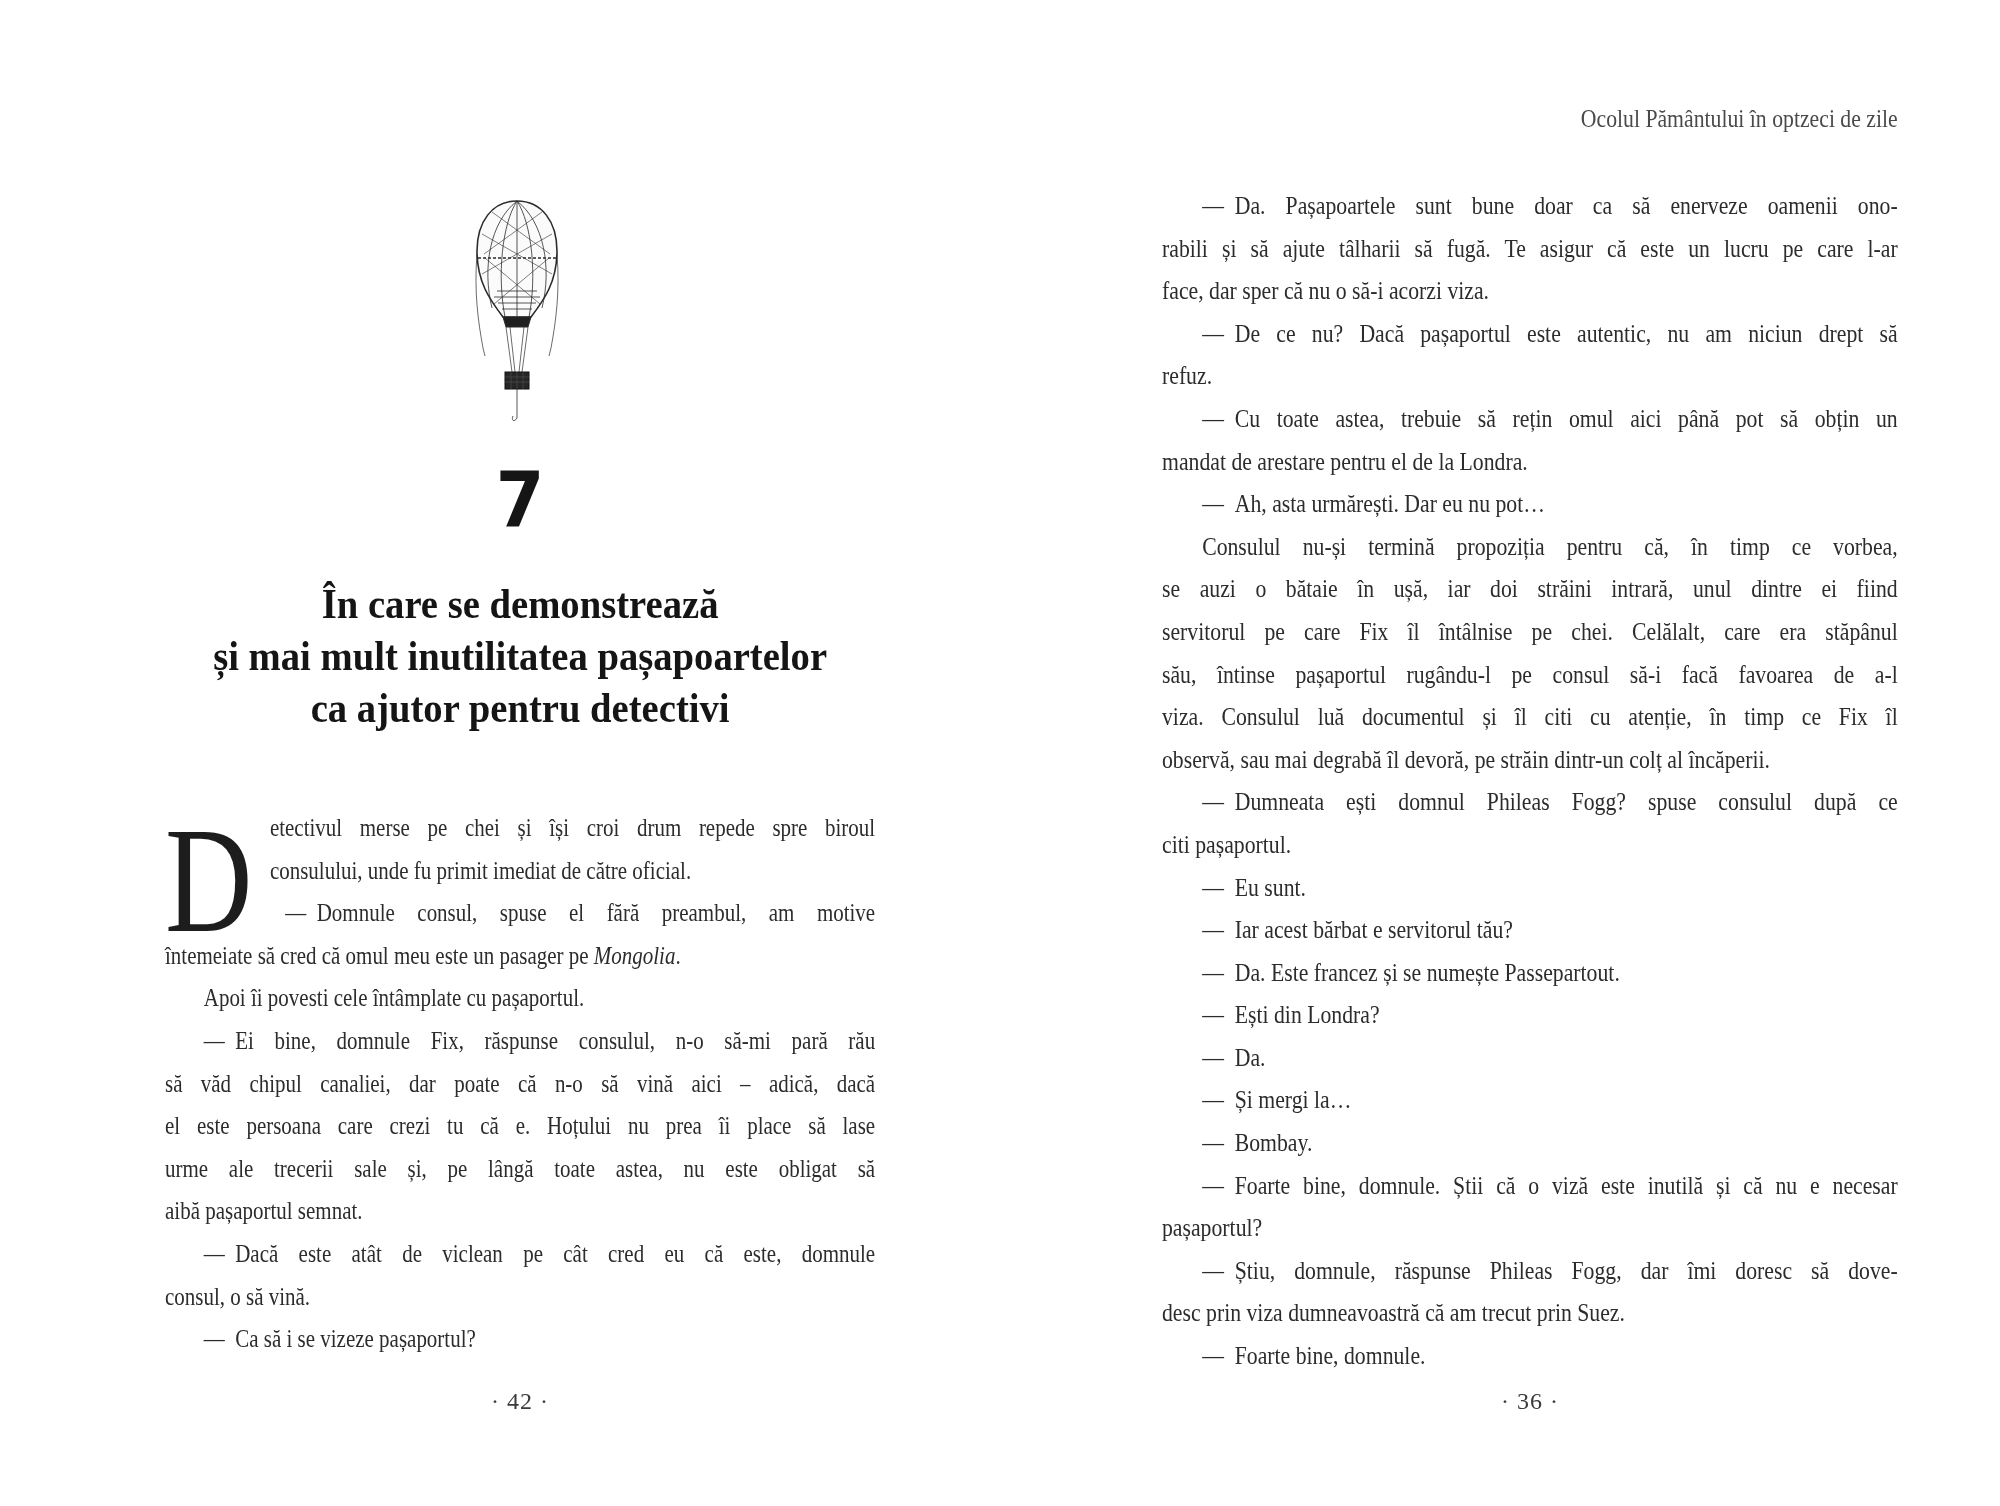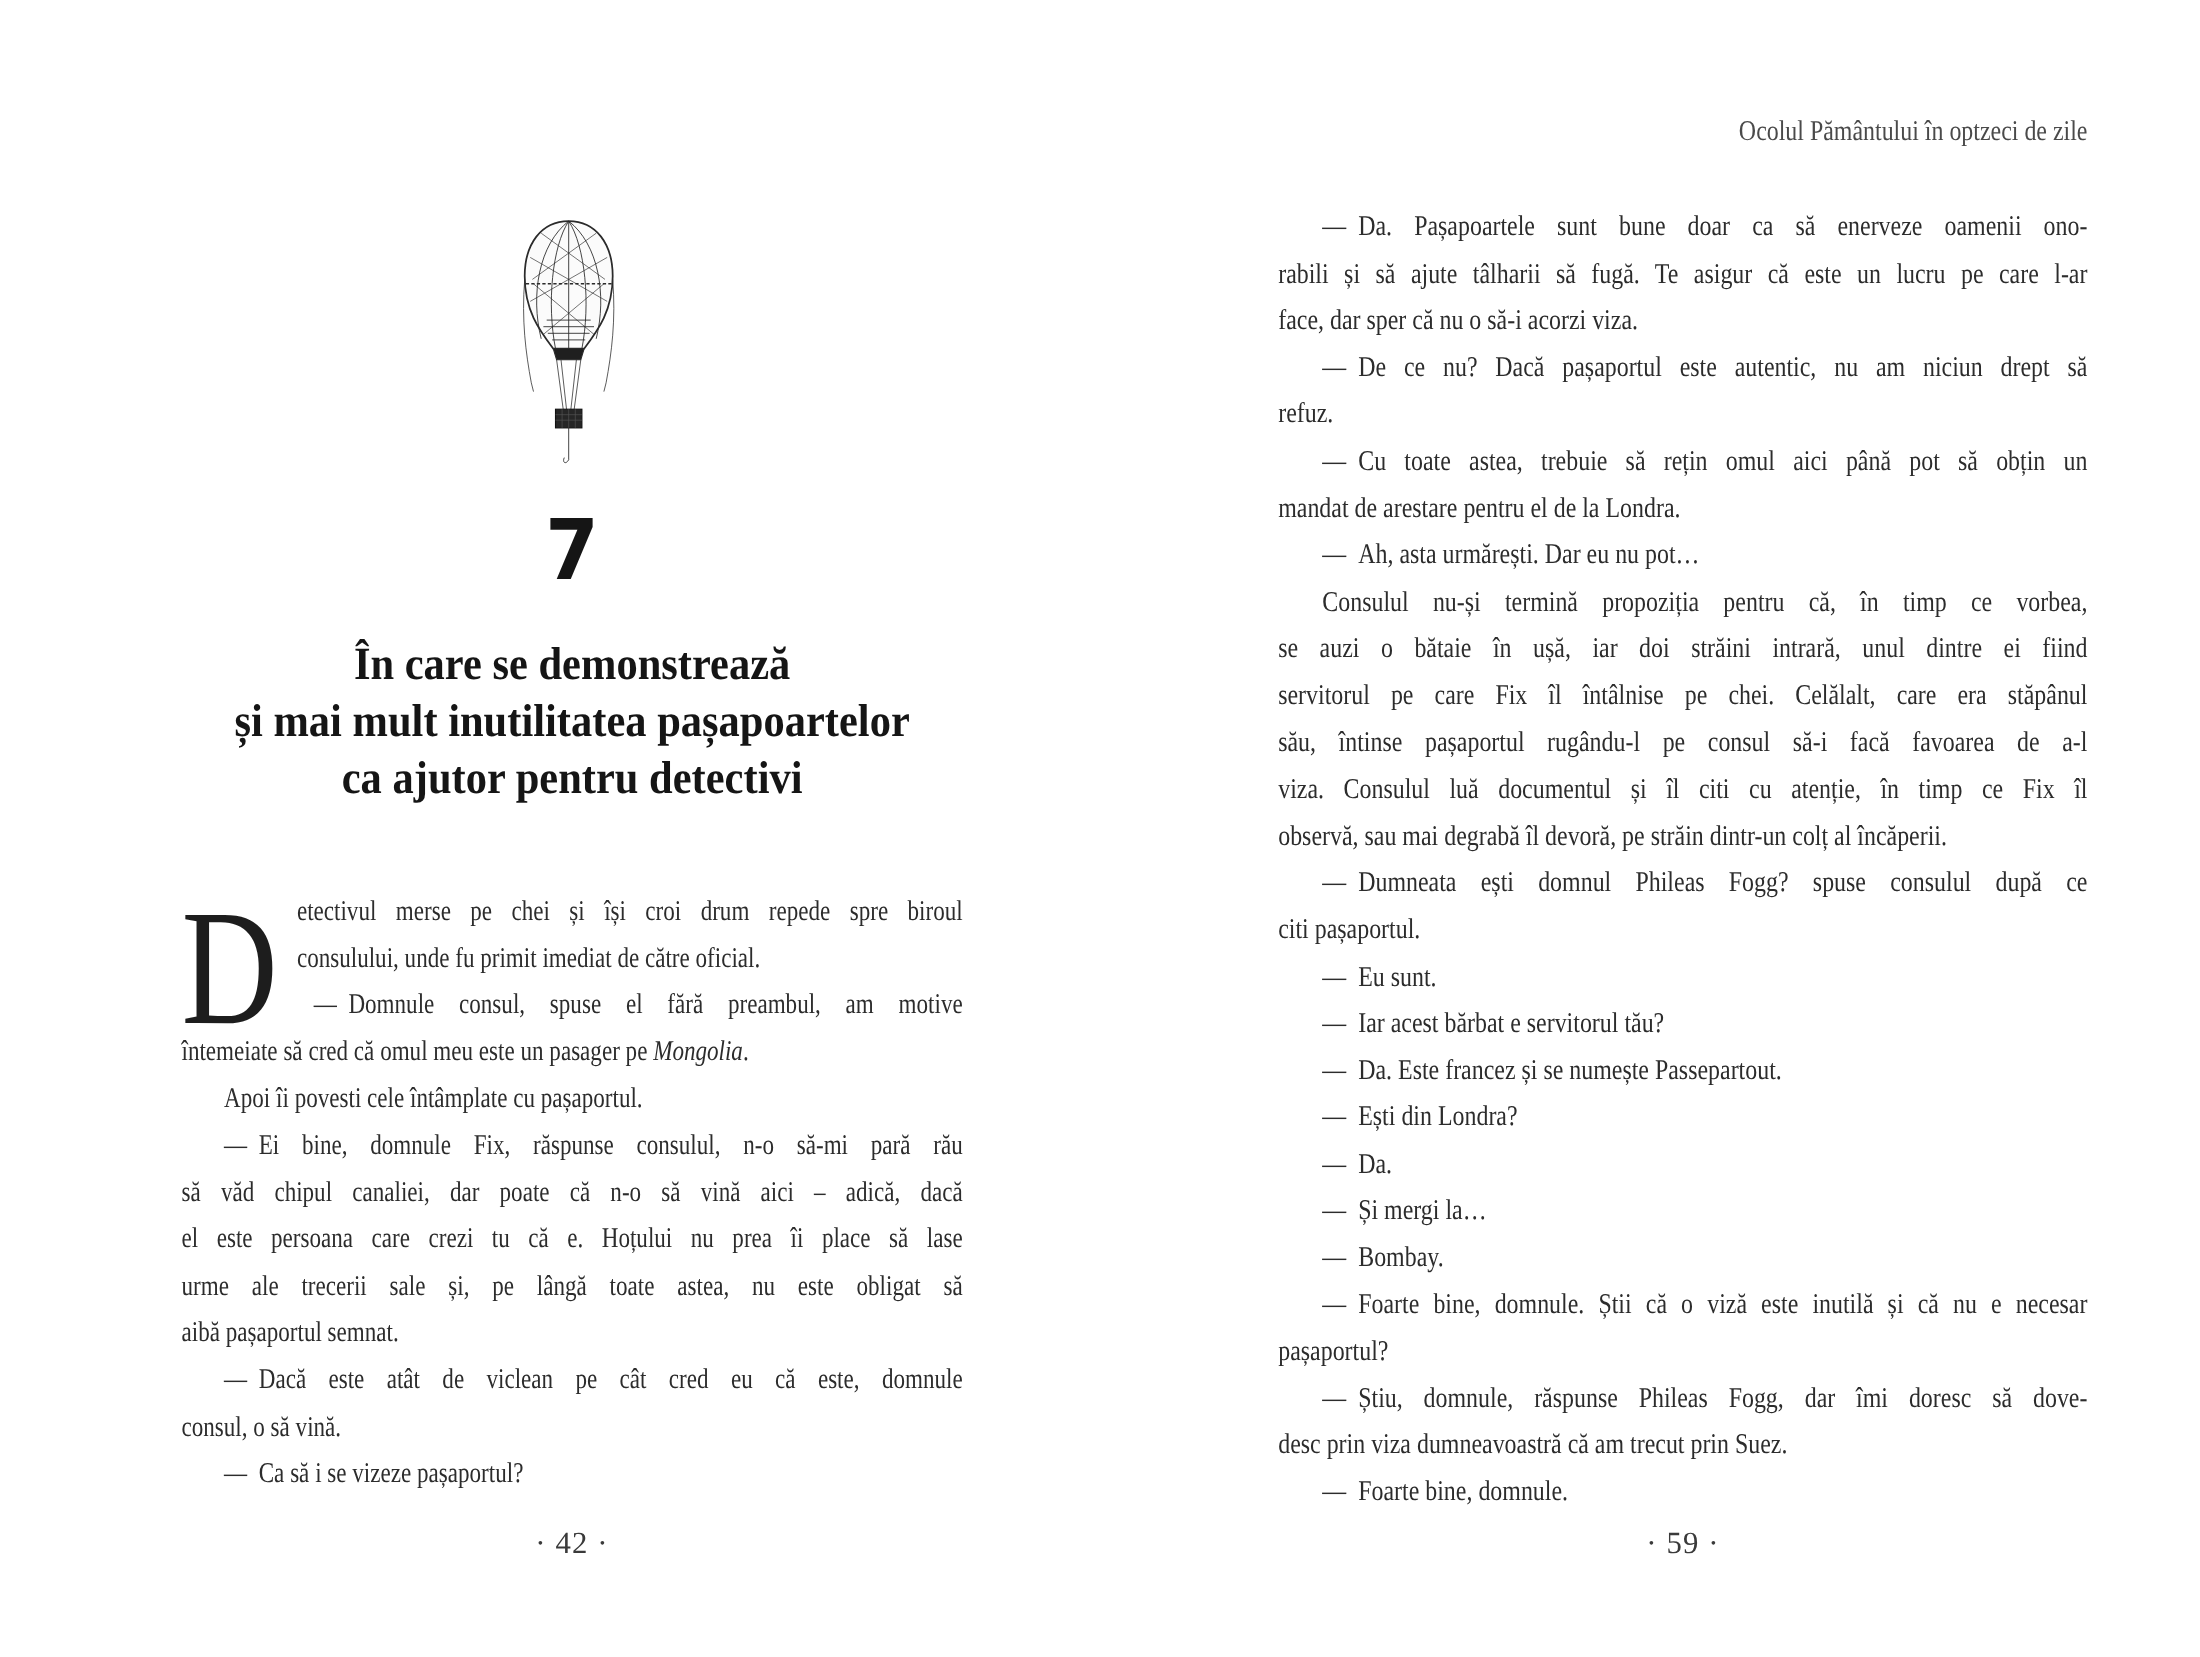--- a/index.html
+++ b/index.html
@@ -35,21 +35,21 @@
   .bline.ind{padding-left:48px;}
   .bline.w1{padding-left:130px;}
   .bline.w2{padding-left:149px;}
   .it{font-style:italic;}
   #drop-cap{
     position:absolute;left:0;top:-2px;font-size:150px;line-height:150px;color:#1d1d1d;
   }
   #left-body{position:absolute;}
   
   .page-num{
-    top:1388px;font-size:28px;color:#3a3a3a;text-align:center;letter-spacing:1px;
+    top:1388px;font-size:24px;color:#3a3a3a;text-align:center;letter-spacing:1px;
   }
   #page-num-left{left:165px;width:710px;}
   #page-num-right{left:1162px;width:736px;}
 </style>
 </head>
 <body>
 
 <div class="abs" id="balloon">
   <svg width="130" height="230" viewBox="0 0 130 230" xmlns="http://www.w3.org/2000/svg">
     <g stroke="#2b2b2b" fill="none" stroke-width="1">
@@ -131,13 +131,13 @@
     <div class="bline ind"><span>— Da.</span></div>
     <div class="bline ind"><span>— Și mergi la…</span></div>
     <div class="bline ind"><span>— Bombay.</span></div>
     <div class="bline just ind"><span>— Foarte bine, domnule. Știi că o viză este inutilă și că nu e necesar</span></div>
     <div class="bline"><span>pașaportul?</span></div>
     <div class="bline just ind"><span>— Știu, domnule, răspunse Phileas Fogg, dar îmi doresc să dove-</span></div>
     <div class="bline"><span>desc prin viza dumneavoastră că am trecut prin Suez.</span></div>
     <div class="bline ind"><span>— Foarte bine, domnule.</span></div>
   </div>
 
-<div class="abs page-num" id="page-num-right">· 59 ·</div>
+<div class="abs page-num" id="page-num-right">· 36 ·</div>
 
 </body></html>

